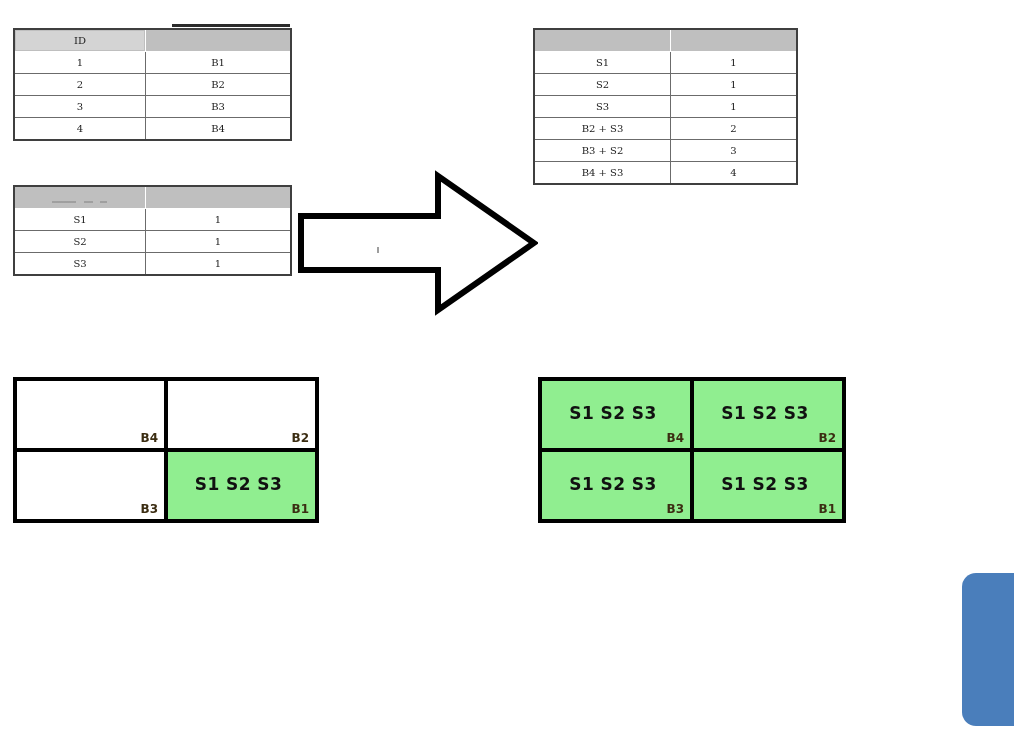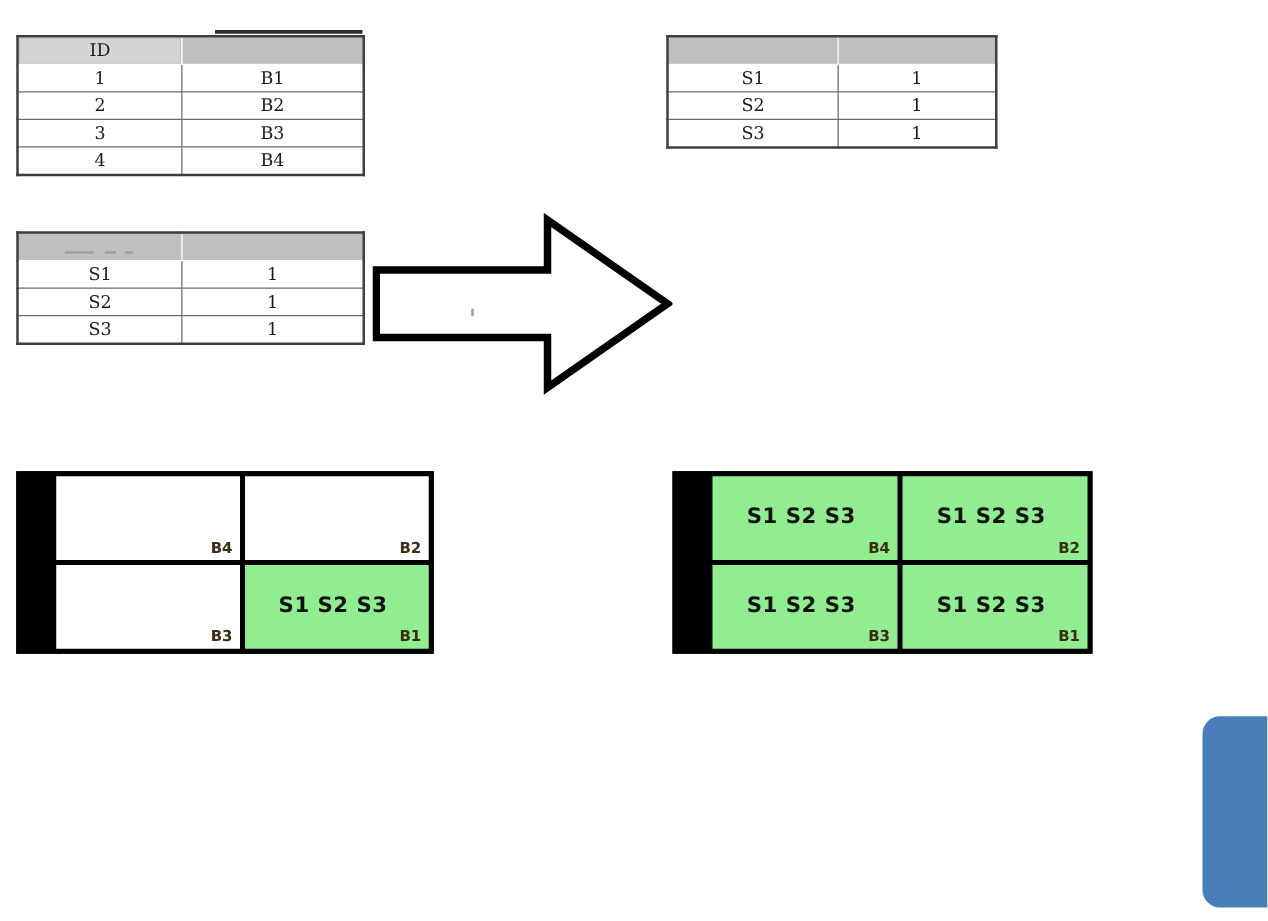--- a/index.html
+++ b/index.html
@@ -20,21 +20,21 @@
     position: absolute;
     border-collapse: collapse;
     table-layout: fixed;
     background: #ffffff;
     border: 2px solid #3f3f3f;
   }
   .xl-table td {
     border: 1px solid #6b6b6b;
     text-align: center;
     font-family: "DejaVu Serif", serif;
-    font-size: 14px;
+    font-size: 10px;
     color: #1a1a1a;
     background: #ffffff;
     padding: 0;
     line-height: 1;
   }
   .xl-table td.hdr {
     background: #bfbfbf;
     border: 1px solid #ffffff;
     box-shadow: inset 0 0 0 1px #bfbfbf;
     font-family: "DejaVu Serif", serif;
@@ -112,21 +112,20 @@
 
   
   .grid-box {
     position: absolute;
     display: grid;
     grid-template-columns: 1fr 1fr;
     grid-template-rows: 1fr 1fr;
     border: 4px solid #000000;
     background: #000000;
     gap: 4px;
-    padding-left: 28px;
   }
   .grid-cell {
     position: relative;
     background: #ffffff;
     overflow: hidden;
   }
   .grid-cell.filled { background: #90ee90; }
   .cell-items {
     position: absolute;
     left: 0;
@@ -241,20 +240,32 @@
       <td class="c2">1</td>
     </tr>
     <tr>
       <td class="c1">S2</td>
       <td class="c2">1</td>
     </tr>
     <tr>
       <td class="c1">S3</td>
       <td class="c2">1</td>
     </tr>
+    <tr>
+      <td class="c1">B2 + S3</td>
+      <td class="c2">2</td>
+    </tr>
+    <tr>
+      <td class="c1">B3 + S2</td>
+      <td class="c2">3</td>
+    </tr>
+    <tr>
+      <td class="c1">B4 + S3</td>
+      <td class="c2">4</td>
+    </tr>
   </tbody>
 </table>
 
 <div class="grid-box" id="grid-left">
   <div class="grid-cell">
     <div class="cell-items"></div>
     <div class="cell-tag">B4</div>
   </div>
   <div class="grid-cell">
     <div class="cell-items"></div>

